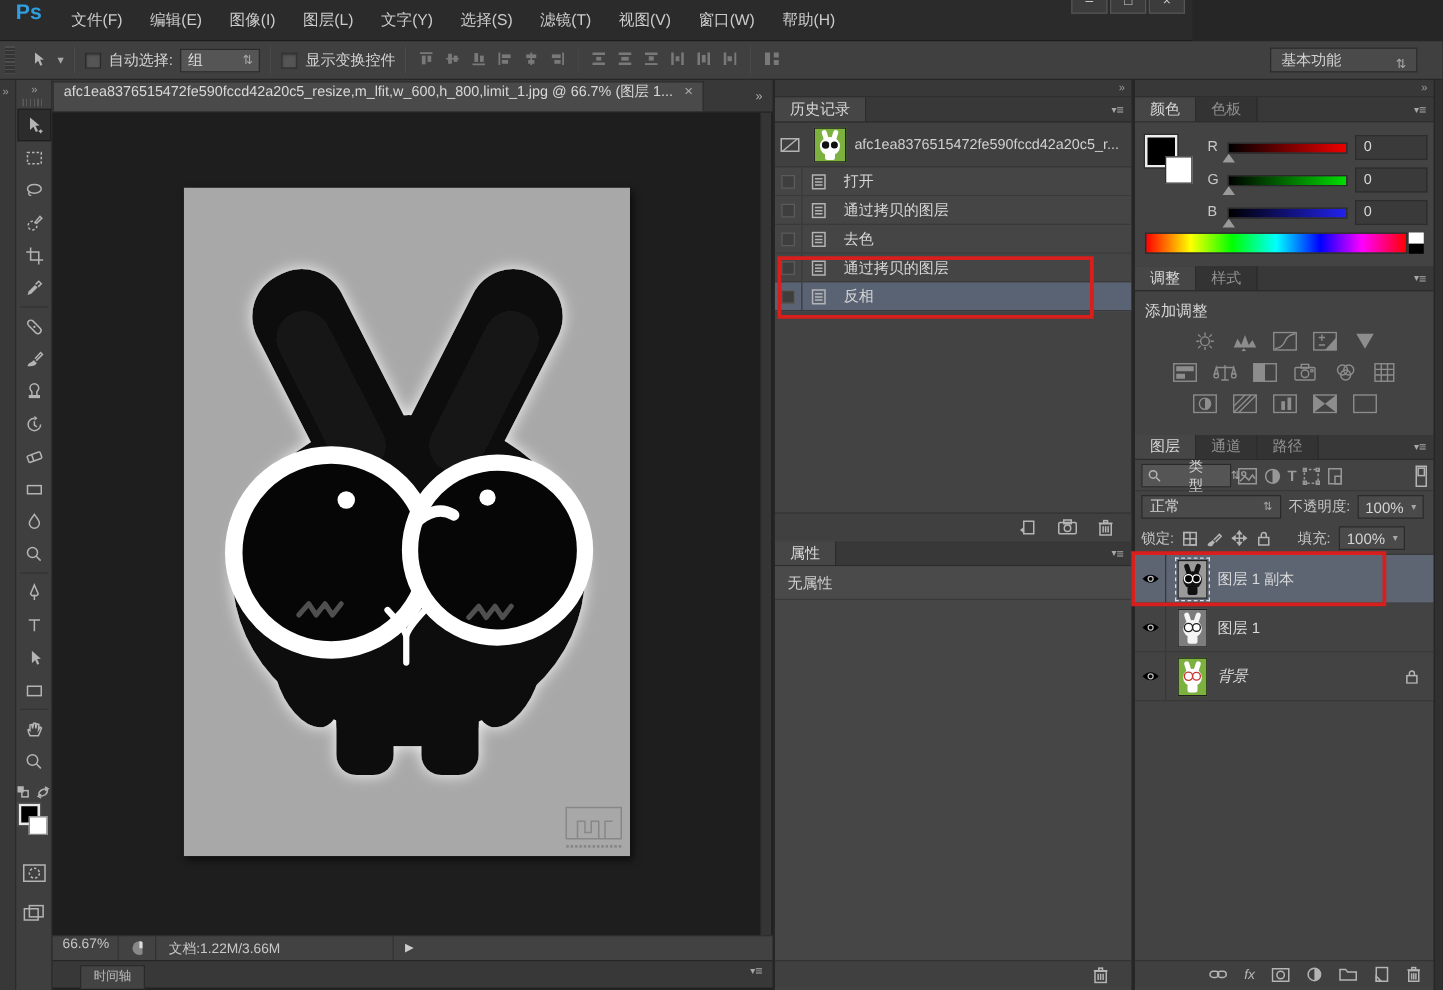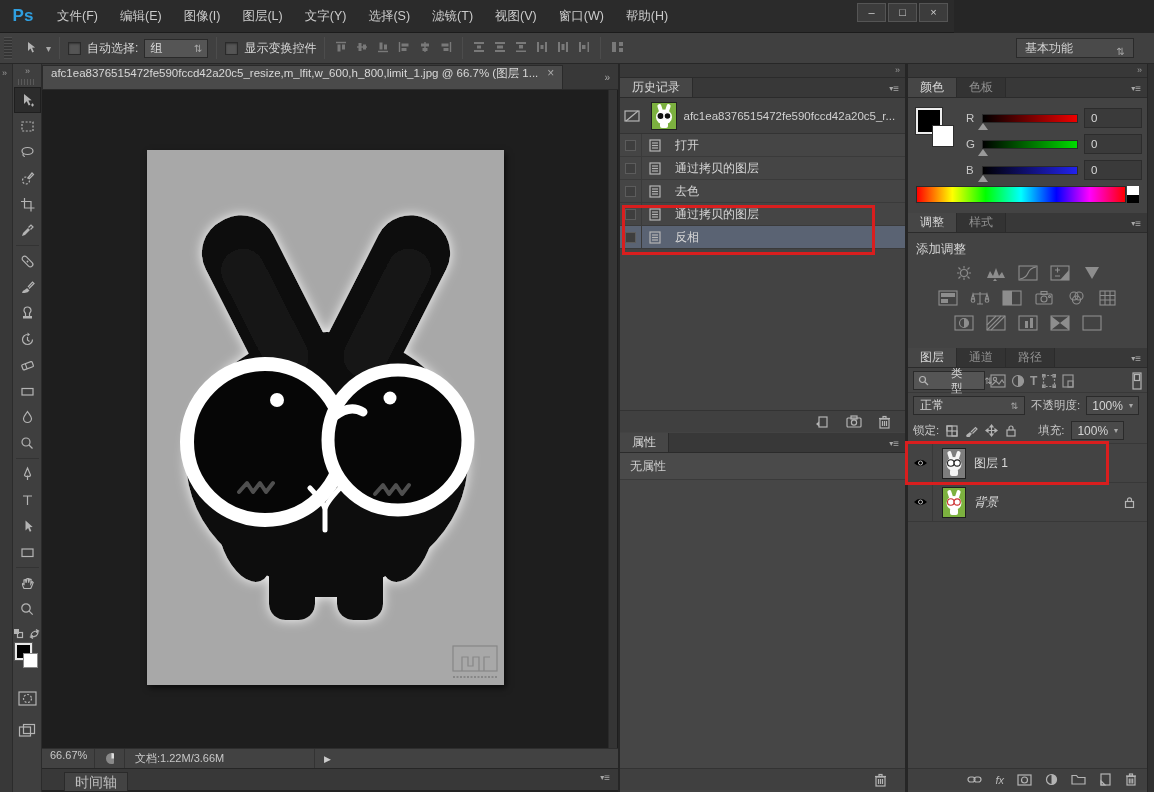--- a/index.html
+++ b/index.html
@@ -1,21 +1,21 @@
 <!DOCTYPE html>
 <html><head>
 <meta charset="utf-8">
 <style>
   * { margin:0; padding:0; box-sizing:border-box; }
   html,body { width:1154px; height:792px; overflow:hidden; background:#262626;
     font-family:"Liberation Sans","DejaVu Sans",sans-serif; color:#d4d4d4; font-size:12px;
     -webkit-font-smoothing:antialiased; }
   
   #titlebar { position:absolute; left:0; top:0; width:954px; height:33px; background:#2b2b2b;
-    border-bottom:1px solid #1c1c1c; display:flex; align-items:center; }
+    border-bottom:1px solid #1c1c1c; display:flex; align-items:flex-start; }
   #pslogo { width:46px; text-align:center; font-weight:bold; font-size:17px; color:#2f9fe0; }
   .menuitem { padding:0 11px; line-height:32px; color:#cccccc; font-size:12.5px; cursor:default; }
   .winbtns { margin-left:auto; display:flex; margin-right:6px; margin-top:-8px; }
   .winbtn { width:29px; height:19px; background:#3c3c3c; border:1px solid #555;
     color:#cfcfcf; font-size:11px; text-align:center; line-height:17px; margin-left:2px; }
   
   #optionsbar { position:absolute; left:0; top:33px; width:1154px; height:31px; background:#404040;
     border-bottom:1px solid #272727; display:flex; align-items:center; }
   .grip { width:8px; height:22px; margin:0 4px; background:repeating-linear-gradient(0deg,#4e4e4e 0 1px,#353535 1px 3px); }
   .optgroup { display:flex; align-items:center; gap:6px; padding:0 8px; }
@@ -56,21 +56,21 @@
   #tabbar .cc { margin-left:auto; padding:0 8px 4px; color:#aaa; }
   #pasteboard { position:absolute; left:0; top:26px; width:576px; height:658px; background:#1e1e1e; overflow:hidden; }
   #vscroll { position:absolute; right:1px; top:0; width:9px; height:658px; background:#353535; border-left:1px solid #2a2a2a;}
   #canvas { position:absolute; left:105px; top:60px; width:357px; height:535px; box-shadow:2px 3px 6px rgba(0,0,0,.6); }
   #statusbar { position:absolute; left:0; top:684px; width:576px; height:20px; background:#424242;
     border-top:1px solid #2e2e2e; display:flex; align-items:flex-start; font-size:11px; color:#c8c8c8; }
   #statusbar .zoom { padding:0 8px; width:52px; }
   #statusbar .cell { border-left:1px solid #333; height:100%; display:flex; align-items:center; padding:0 10px; gap:8px;}
   #timelinebar { position:absolute; left:0; top:704px; width:576px; height:22px; background:#383838; border-top:1px solid #262626;}
   #timelinetab { position:absolute; left:22px; top:3px; height:19px; background:#434343; border:1px solid #2a2a2a;
-    border-bottom:none; padding:0 10px; line-height:18px; color:#bdbdbd; font-size:14px; }
+    border-bottom:none; padding:0 10px; line-height:18px; color:#bdbdbd; font-size:10px; }
   #timelinebar .pm { position:absolute; right:8px; top:3px; }
   
   .pstrip { height:14px; background:#383838; border-bottom:1px solid #2b2b2b; text-align:right; padding-right:6px;
     color:#9a9a9a; font-size:9px; line-height:13px; letter-spacing:-1px; }
   .ptabs { height:20px; background:#383838; display:flex; align-items:flex-end; border-bottom:1px solid #2b2b2b; position:relative;}
   .ptab { height:19px; padding:0 12px; line-height:19px; color:#909090; font-size:12px; background:#333; border-right:1px solid #2b2b2b;}
   .ptab.on { background:#464646; color:#d8d8d8; }
   .pm { color:#a8a8a8; font-size:10px; } .pm .ar{ font-size:8px; vertical-align:1px;}
   .ptabs .pm { position:absolute; right:6px; bottom:3px; }
   
@@ -909,20 +909,44 @@
           <rect x="2" y="6" width="8" height="6" fill="#a8a8a8"></rect>
           <path d="M4 6V4a2 2 0 0 1 4 0v2" stroke="#a8a8a8" fill="none"></path>
         </svg>
       </span>
     <span class="lbl" style="margin-left:14px">填充:</span>
     <div class="valdd">
       <span>100%</span>
       <span class="pm" style="font-size:8px">▾</span>
     </div>
   </div>
+  <div class="lrow sel">
+    <div class="leye eyeico">
+        <svg width="15" height="10">
+          <path d="M1 5 Q7.5 -1.5 14 5 Q7.5 11.5 1 5z"></path>
+          <circle cx="7.5" cy="5" r="2"></circle>
+        </svg>
+      </div>
+    <div class="lthumbwrap">
+        <div class="lthumb" style="outline:1px dashed #ddd;outline-offset:1px">
+      <svg width="22" height="29" viewBox="0 0 22 29">
+            <rect width="22" height="29" fill="#9a9a9a"></rect>
+            <g fill="#111111">
+              <rect x="5" y="2" width="4" height="9" rx="2" transform="rotate(-18 7 6)"></rect>
+              <rect x="13" y="2" width="4" height="9" rx="2" transform="rotate(18 15 6)"></rect>
+              <ellipse cx="11" cy="15" rx="7.5" ry="7"></ellipse>
+              <rect x="7" y="20" width="8" height="7" rx="2"></rect>
+            </g>
+            <circle cx="7.8" cy="14" r="3.3" fill="#000" stroke="#fff" stroke-width="1.1"></circle>
+            <circle cx="14.2" cy="14" r="3.1" fill="#000" stroke="#fff" stroke-width="1.1"></circle>
+          </svg>
+    </div>
+      </div>
+    <span class="lname">图层 1 副本</span>
+  </div>
   <div class="lrow">
     <div class="leye eyeico">
         <svg width="15" height="10">
           <path d="M1 5 Q7.5 -1.5 14 5 Q7.5 11.5 1 5z"></path>
           <circle cx="7.5" cy="5" r="2"></circle>
         </svg>
       </div>
     <div class="lthumbwrap">
         <div class="lthumb">
       <svg width="22" height="29" viewBox="0 0 22 29">

